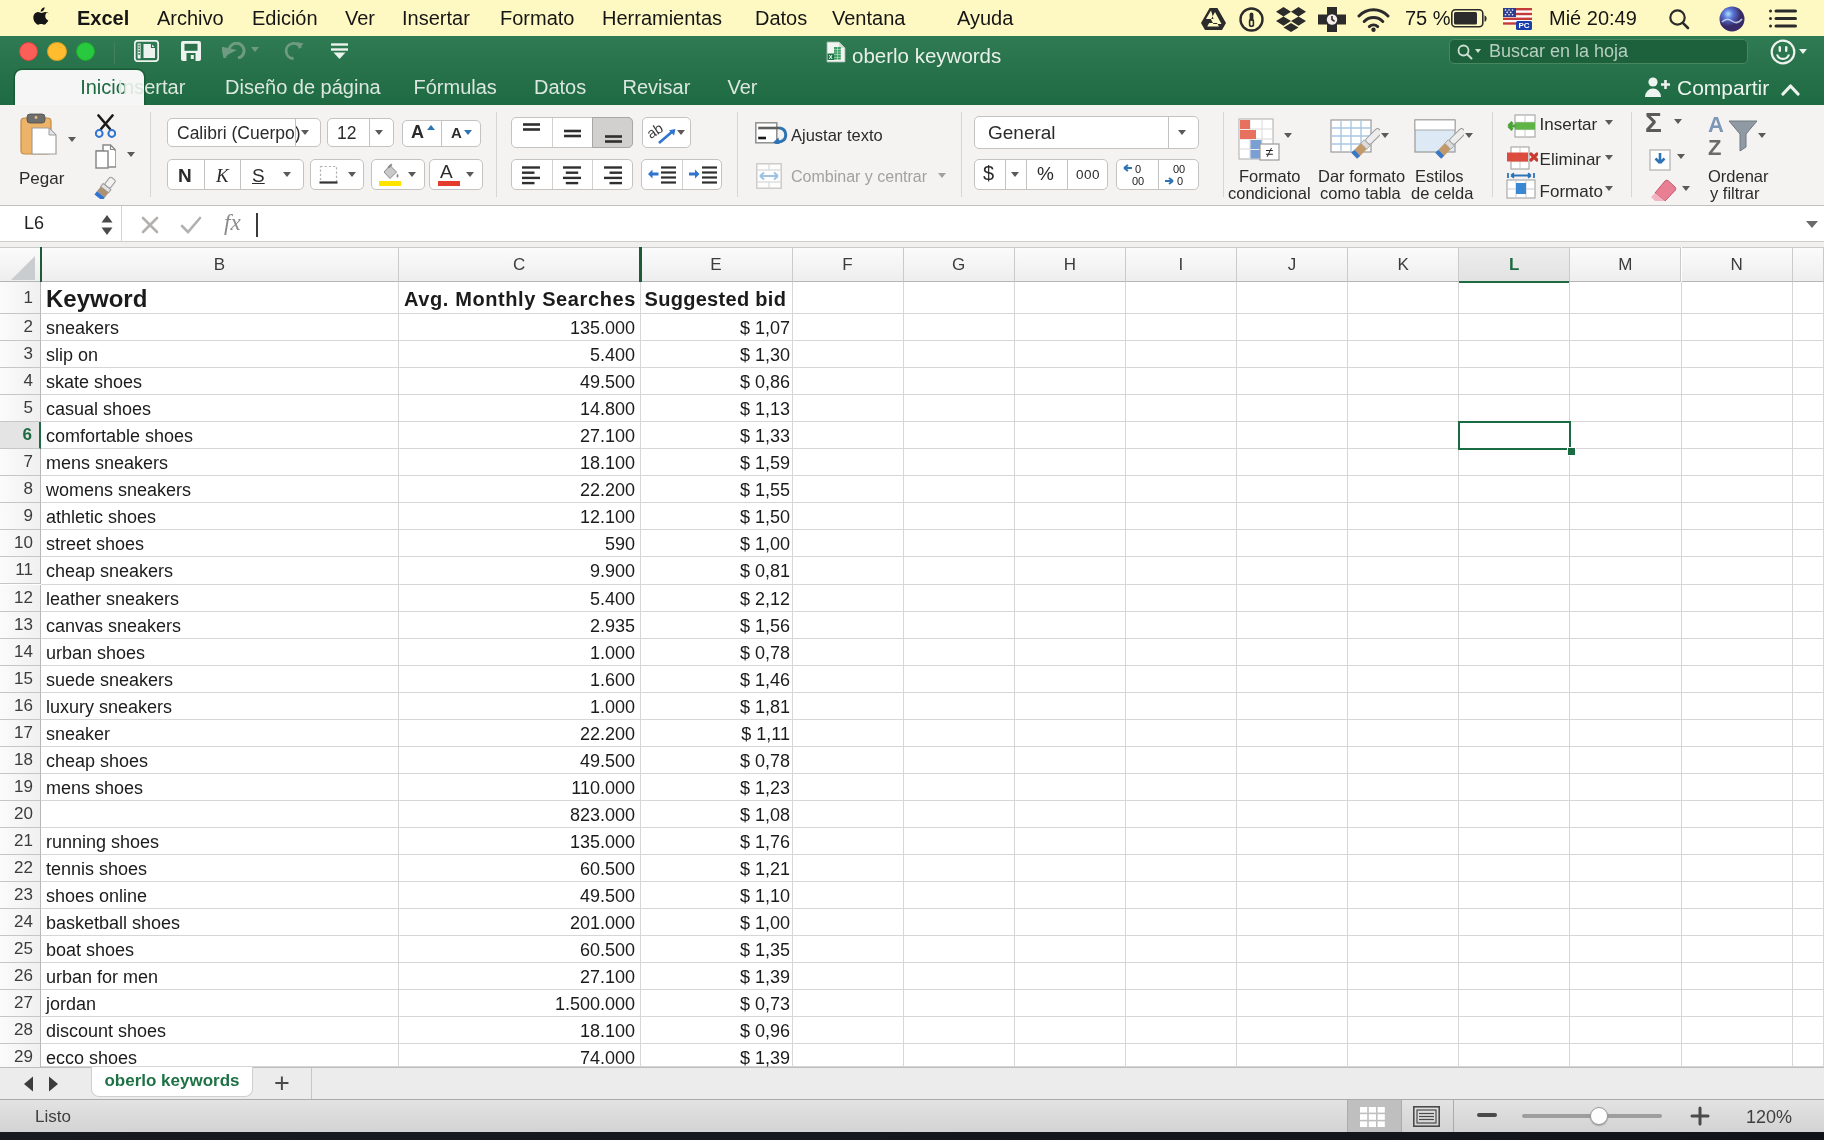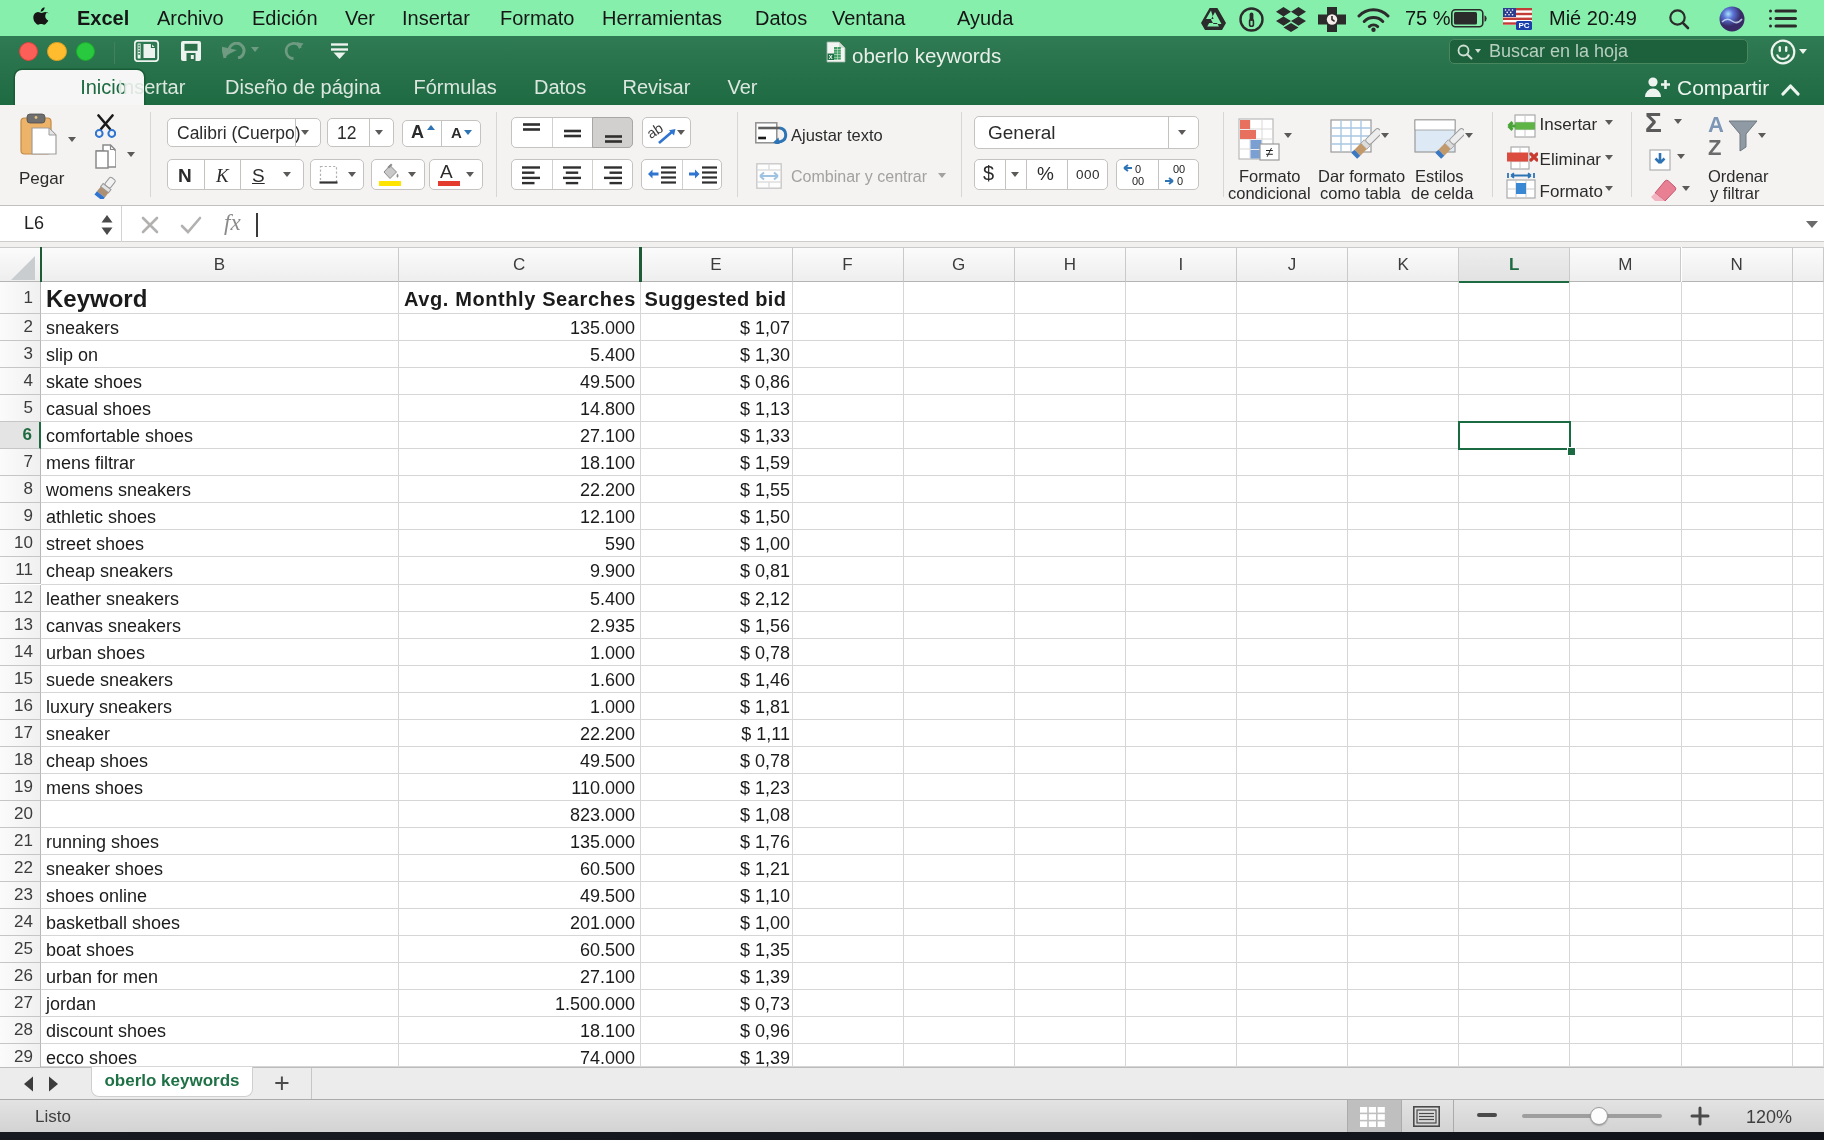--- a/index.html
+++ b/index.html
@@ -1,19 +1,19 @@
 <!DOCTYPE html>
 <html><head><meta charset="utf-8"><style>
 html,body{margin:0;padding:0;}
 body{width:1824px;height:1140px;overflow:hidden;font-family:"Liberation Sans",sans-serif;
  -webkit-font-smoothing:antialiased;}
 #scr{position:relative;width:1824px;height:1140px;background:#fff;}
 .abs{position:absolute;}
 
-#menubar{left:0;top:0;width:1824px;height:36px;background:#86efac;color:#161616;font-size:20px;}
+#menubar{left:0;top:0;width:1824px;height:36px;background:#fef9c3;color:#161616;font-size:20px;}
 #menubar .mi{position:absolute;top:5px;line-height:26px;white-space:nowrap;}
 
 #green{left:0;top:36px;width:1824px;height:69px;background:linear-gradient(#2f7b53,#26704a 55%,#1e6b42);}
 .tl{position:absolute;top:5.5px;width:17.5px;height:17.5px;border-radius:50%;}
 
 .rtab{position:absolute;top:78px;color:#dbe7df;font-size:20px;line-height:22px;white-space:nowrap;}
 #tab-inicio{left:15px;top:34px;width:81px;height:35px;background:#f6f6f6;border-radius:7px 7px 0 0;
  box-shadow:0 0 0 1.5px #185c36;color:#1b6a40;font-size:20px;text-align:center;line-height:35px;padding-left:48px;}
 
 #ribbon{left:0;top:105px;width:1824px;height:99.5px;background:#f4f3f2;border-bottom:1px solid #c2c0be;box-sizing:content-box;}
@@ -651,21 +651,21 @@
 <div class="cell num" style="left:640.5px;top:94.55000000000001px;width:149.5px">$ 1,30</div>
 <div class="cell" style="left:46px;top:121.60000000000002px;width:348px">skate shoes</div>
 <div class="cell num" style="left:399px;top:121.60000000000002px;width:236px">49.500</div>
 <div class="cell num" style="left:640.5px;top:121.60000000000002px;width:149.5px">$ 0,86</div>
 <div class="cell" style="left:46px;top:148.64999999999998px;width:348px">casual shoes</div>
 <div class="cell num" style="left:399px;top:148.64999999999998px;width:236px">14.800</div>
 <div class="cell num" style="left:640.5px;top:148.64999999999998px;width:149.5px">$ 1,13</div>
 <div class="cell" style="left:46px;top:175.7px;width:348px">comfortable shoes</div>
 <div class="cell num" style="left:399px;top:175.7px;width:236px">27.100</div>
 <div class="cell num" style="left:640.5px;top:175.7px;width:149.5px">$ 1,33</div>
-<div class="cell" style="left:46px;top:202.75px;width:348px">mens filtrar</div>
+<div class="cell" style="left:46px;top:202.75px;width:348px">mens sneakers</div>
 <div class="cell num" style="left:399px;top:202.75px;width:236px">18.100</div>
 <div class="cell num" style="left:640.5px;top:202.75px;width:149.5px">$ 1,59</div>
 <div class="cell" style="left:46px;top:229.8px;width:348px">womens sneakers</div>
 <div class="cell num" style="left:399px;top:229.8px;width:236px">22.200</div>
 <div class="cell num" style="left:640.5px;top:229.8px;width:149.5px">$ 1,55</div>
 <div class="cell" style="left:46px;top:256.85px;width:348px">athletic shoes</div>
 <div class="cell num" style="left:399px;top:256.85px;width:236px">12.100</div>
 <div class="cell num" style="left:640.5px;top:256.85px;width:149.5px">$ 1,50</div>
 <div class="cell" style="left:46px;top:283.9px;width:348px">street shoes</div>
 <div class="cell num" style="left:399px;top:283.9px;width:236px">590</div>
@@ -695,21 +695,21 @@
 <div class="cell num" style="left:399px;top:500.29999999999995px;width:236px">49.500</div>
 <div class="cell num" style="left:640.5px;top:500.29999999999995px;width:149.5px">$ 0,78</div>
 <div class="cell" style="left:46px;top:527.35px;width:348px">mens shoes</div>
 <div class="cell num" style="left:399px;top:527.35px;width:236px">110.000</div>
 <div class="cell num" style="left:640.5px;top:527.35px;width:149.5px">$ 1,23</div>
 <div class="cell num" style="left:399px;top:554.4000000000001px;width:236px">823.000</div>
 <div class="cell num" style="left:640.5px;top:554.4000000000001px;width:149.5px">$ 1,08</div>
 <div class="cell" style="left:46px;top:581.45px;width:348px">running shoes</div>
 <div class="cell num" style="left:399px;top:581.45px;width:236px">135.000</div>
 <div class="cell num" style="left:640.5px;top:581.45px;width:149.5px">$ 1,76</div>
-<div class="cell" style="left:46px;top:608.5px;width:348px">sneaker shoes</div>
+<div class="cell" style="left:46px;top:608.5px;width:348px">tennis shoes</div>
 <div class="cell num" style="left:399px;top:608.5px;width:236px">60.500</div>
 <div class="cell num" style="left:640.5px;top:608.5px;width:149.5px">$ 1,21</div>
 <div class="cell" style="left:46px;top:635.5500000000001px;width:348px">shoes online</div>
 <div class="cell num" style="left:399px;top:635.5500000000001px;width:236px">49.500</div>
 <div class="cell num" style="left:640.5px;top:635.5500000000001px;width:149.5px">$ 1,10</div>
 <div class="cell" style="left:46px;top:662.6px;width:348px">basketball shoes</div>
 <div class="cell num" style="left:399px;top:662.6px;width:236px">201.000</div>
 <div class="cell num" style="left:640.5px;top:662.6px;width:149.5px">$ 1,00</div>
 <div class="cell" style="left:46px;top:689.65px;width:348px">boat shoes</div>
 <div class="cell num" style="left:399px;top:689.65px;width:236px">60.500</div>

